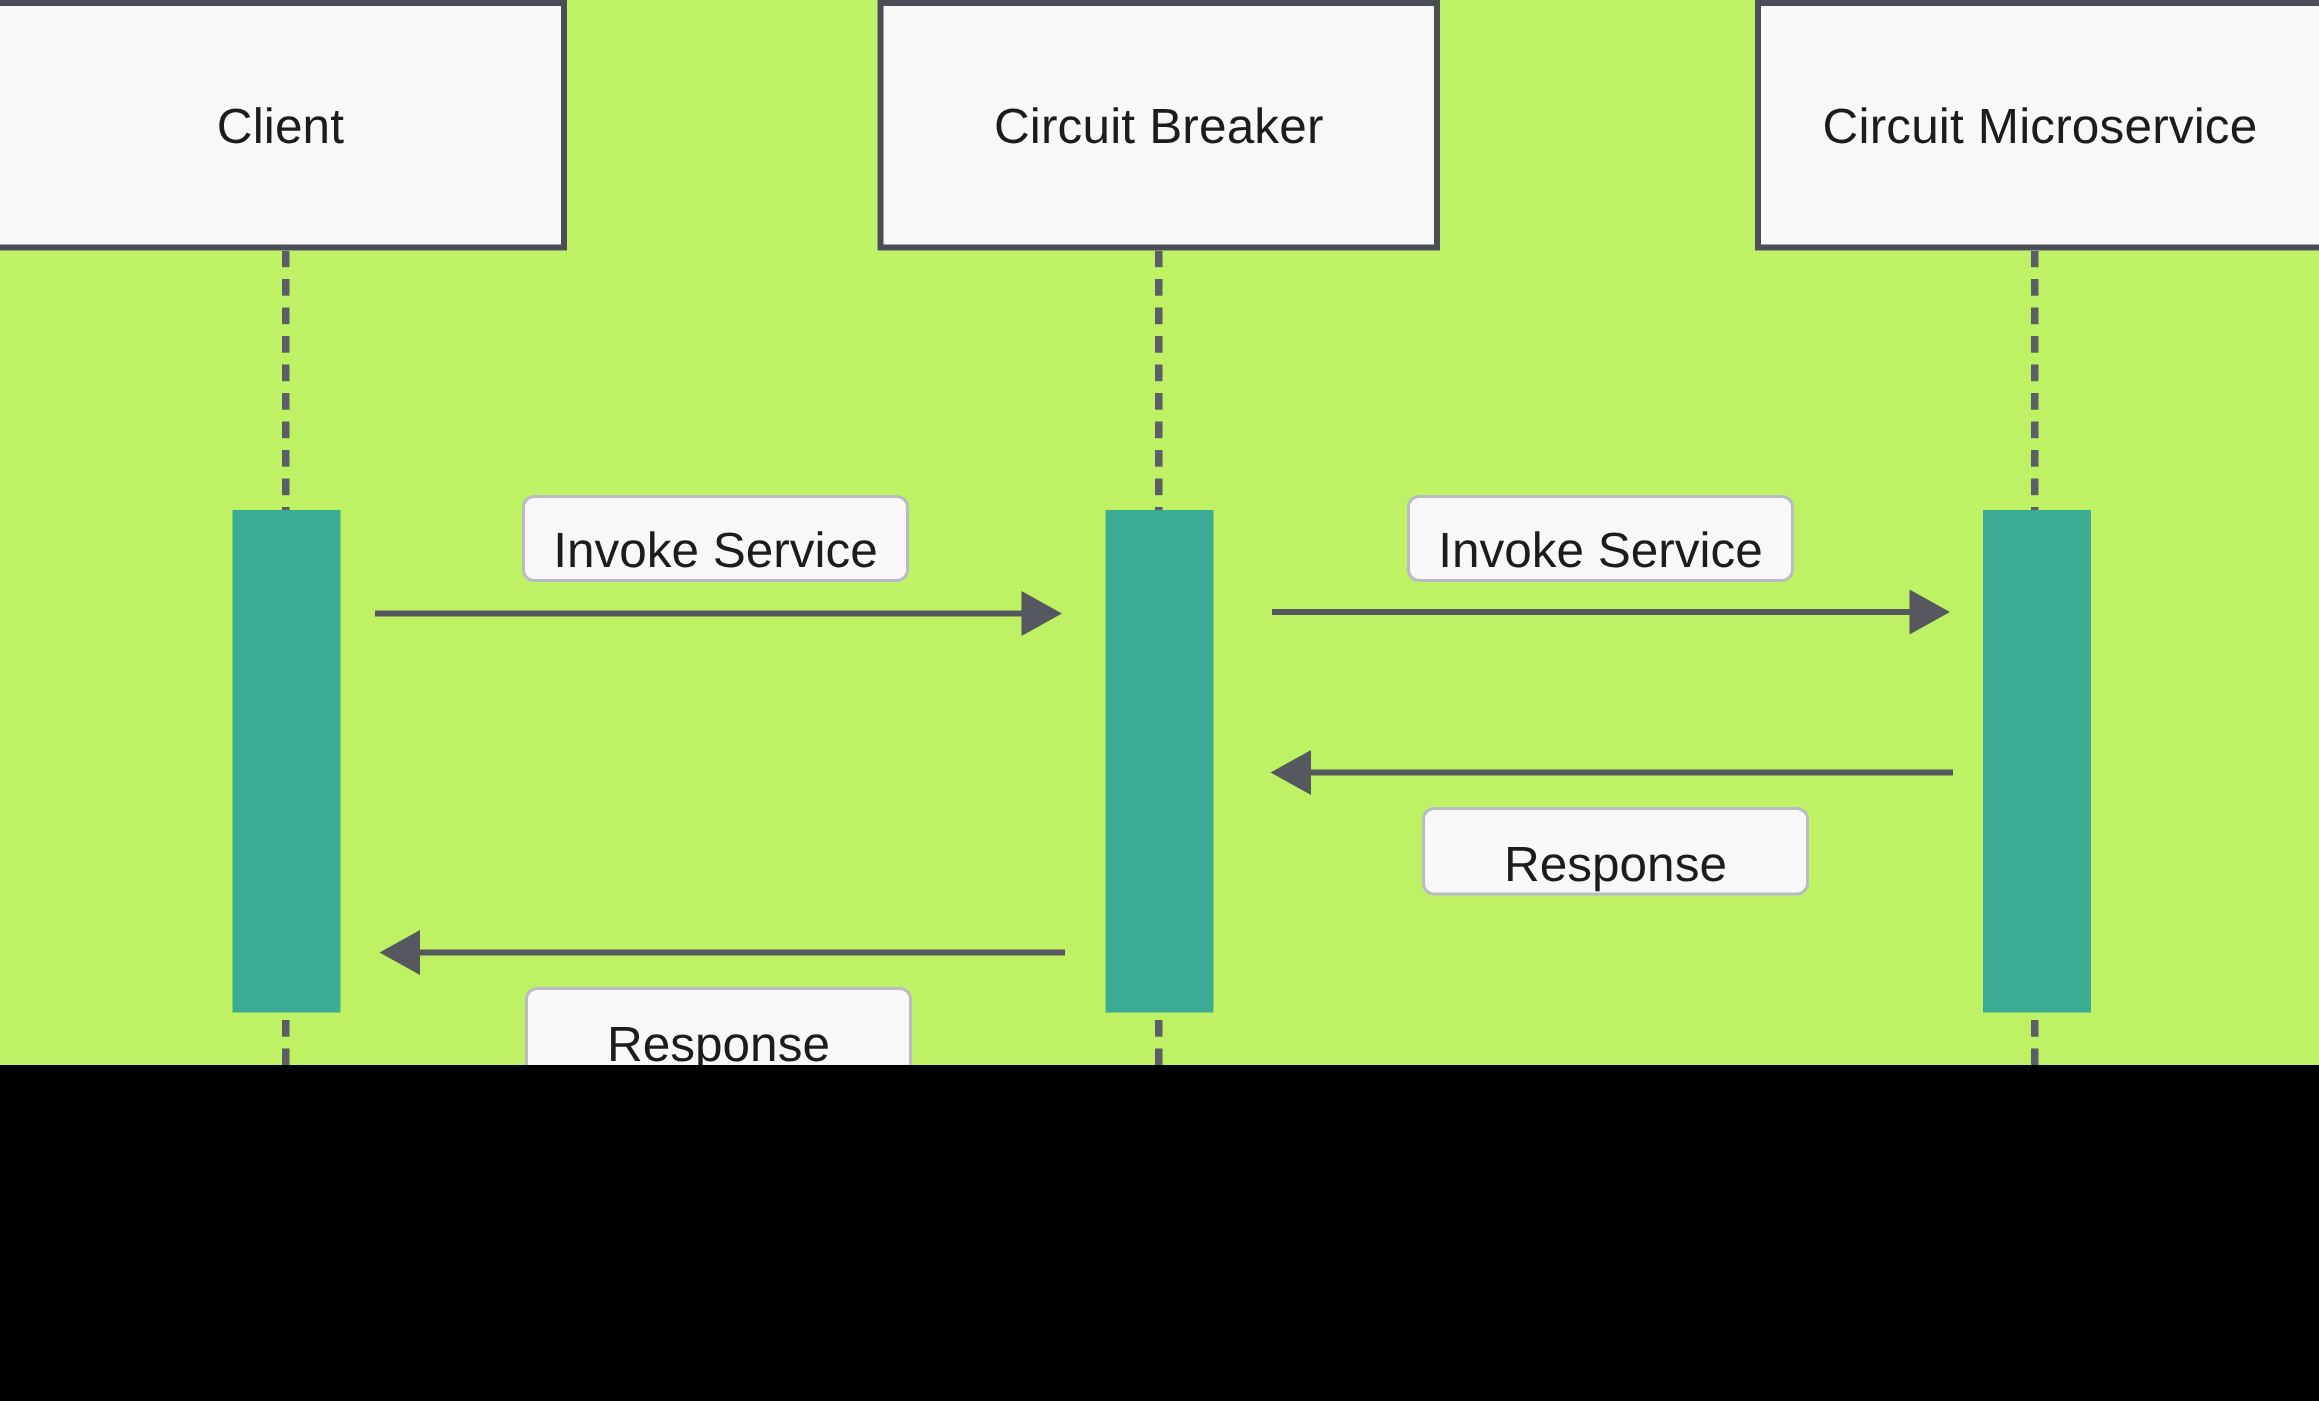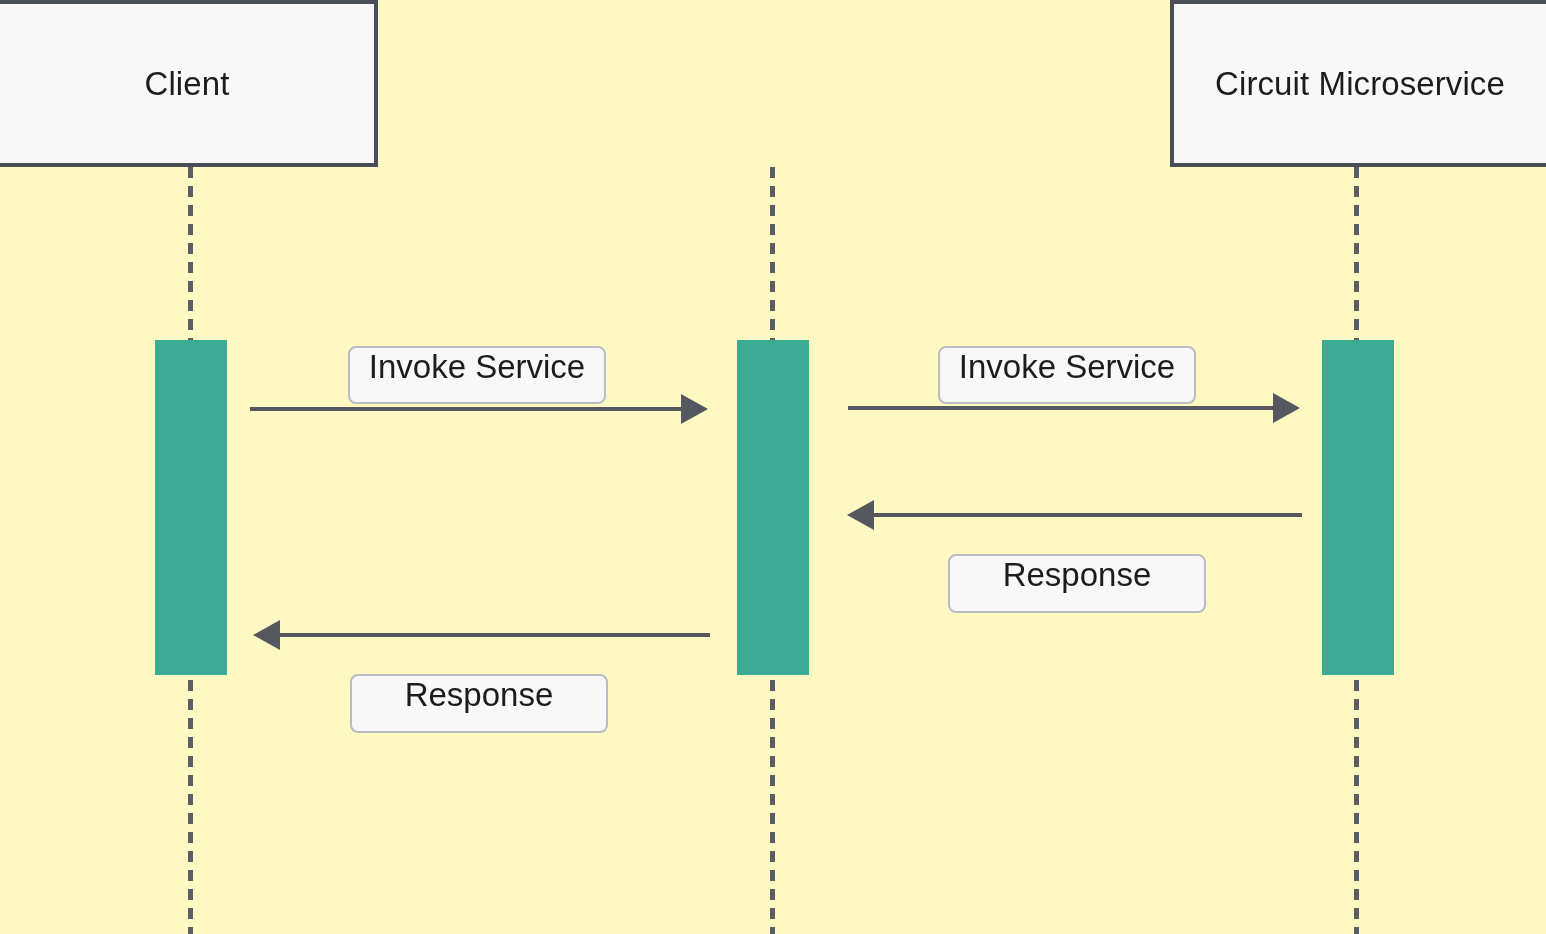--- a/index.html
+++ b/index.html
@@ -3,22 +3,22 @@
 <meta charset="utf-8">
 <style>
   html, body {
     margin: 0;
     padding: 0;
     background: #000000;
   }
   #canvas {
     position: relative;
     width: 1546px;
-    height: 934px;
-    background: #fef9c3;
+    height: 710px;
+    background: #bef264;
     overflow: hidden;
     font-family: "Liberation Sans", sans-serif;
   }
 
   
   .participant-box {
     position: absolute;
     box-sizing: border-box;
     background: #F8F8F8;
     border: 4px solid #4A4E57;
@@ -73,23 +73,22 @@
   }
 
   
   .msg-label {
     position: absolute;
     box-sizing: border-box;
     background: #F8F8F8;
     border: 2px solid #B9BCC2;
     border-radius: 8px;
     display: flex;
-    align-items: flex-start;
+    align-items: flex-end;
     justify-content: center;
-    margin-top: 16px;
   }
   .msg-label-text {
     color: #1C1C1C;
     font-size: 33px;
     font-weight: 400;
     white-space: nowrap;
   }
 </style>
 </head>
 <body>
@@ -97,20 +96,23 @@
 <div id="canvas">
 
   <div class="lifeline" style="left:188px; top:167px; height:767px;"></div>
   <div class="lifeline" style="left:770px; top:167px; height:767px;"></div>
   <div class="lifeline" style="left:1354px; top:167px; height:767px;"></div>
 
   <div class="participant-box" style="left:-4px; top:0px; width:382px; height:167px;">
     <span class="participant-label">Client</span>
   </div>
 
+  <div class="participant-box" style="left:585px; top:0px; width:375px; height:167px;">
+    <span class="participant-label">Circuit Breaker</span>
+  </div>
 
   <div class="participant-box" style="left:1170px; top:0px; width:380px; height:167px;">
     <span class="participant-label">Circuit Microservice</span>
   </div>
 
   <div class="activation" style="left:155px; top:340px; width:72px; height:335px;"></div>
   <div class="activation" style="left:737px; top:340px; width:72px; height:335px;"></div>
   <div class="activation" style="left:1322px; top:340px; width:72px; height:335px;"></div>
 
   <div class="msg-line" style="left:250px; top:407px; width:432px;"></div>

